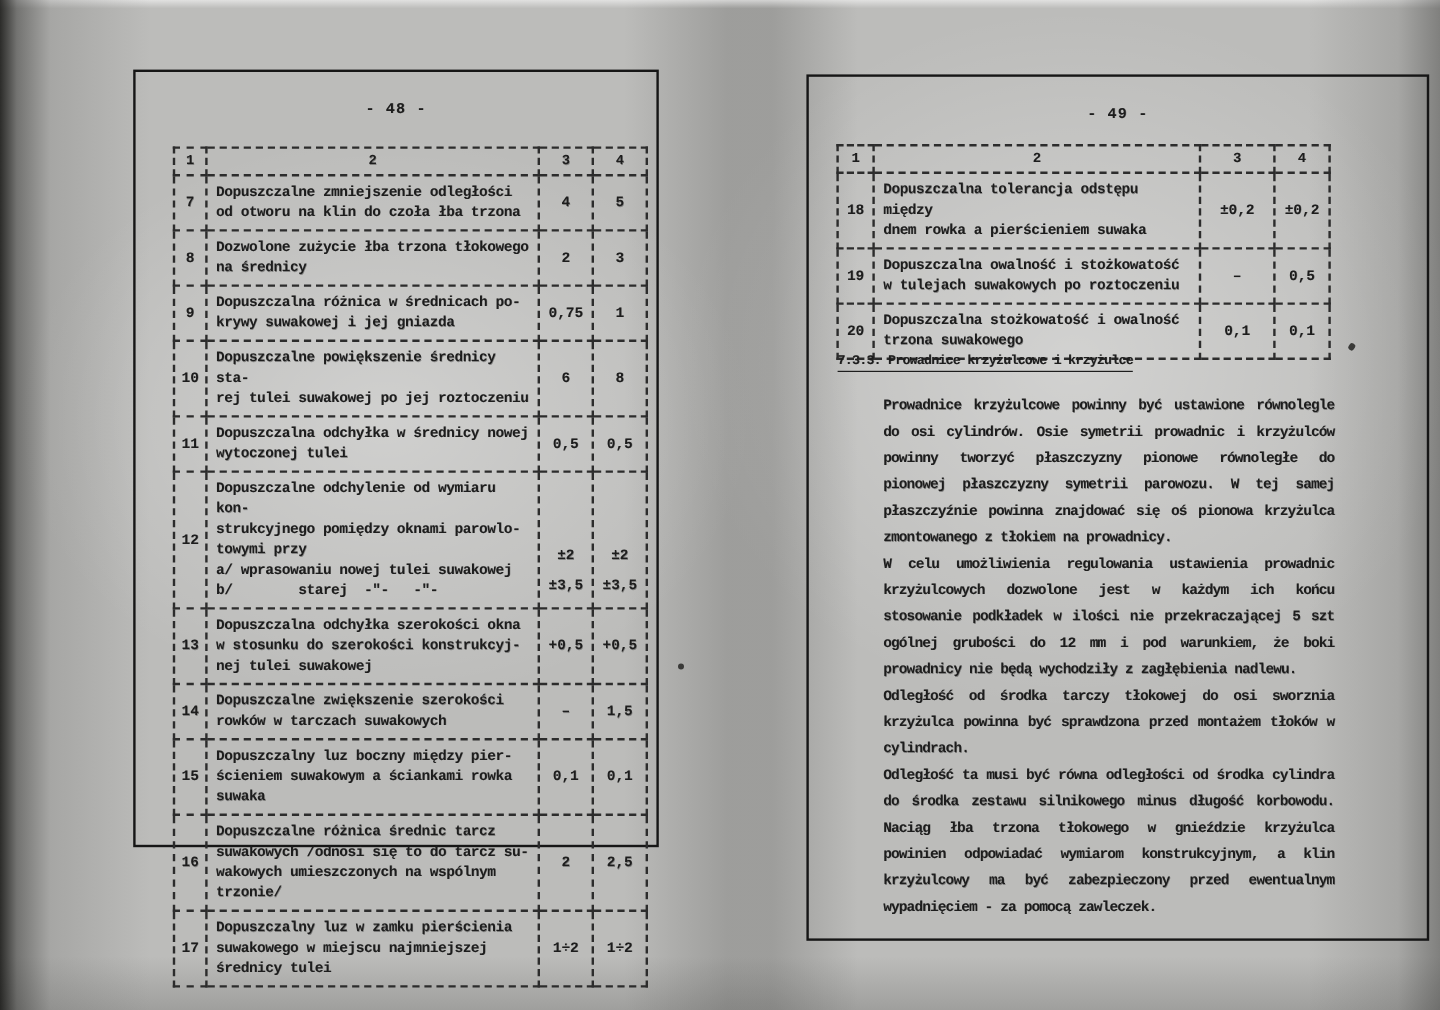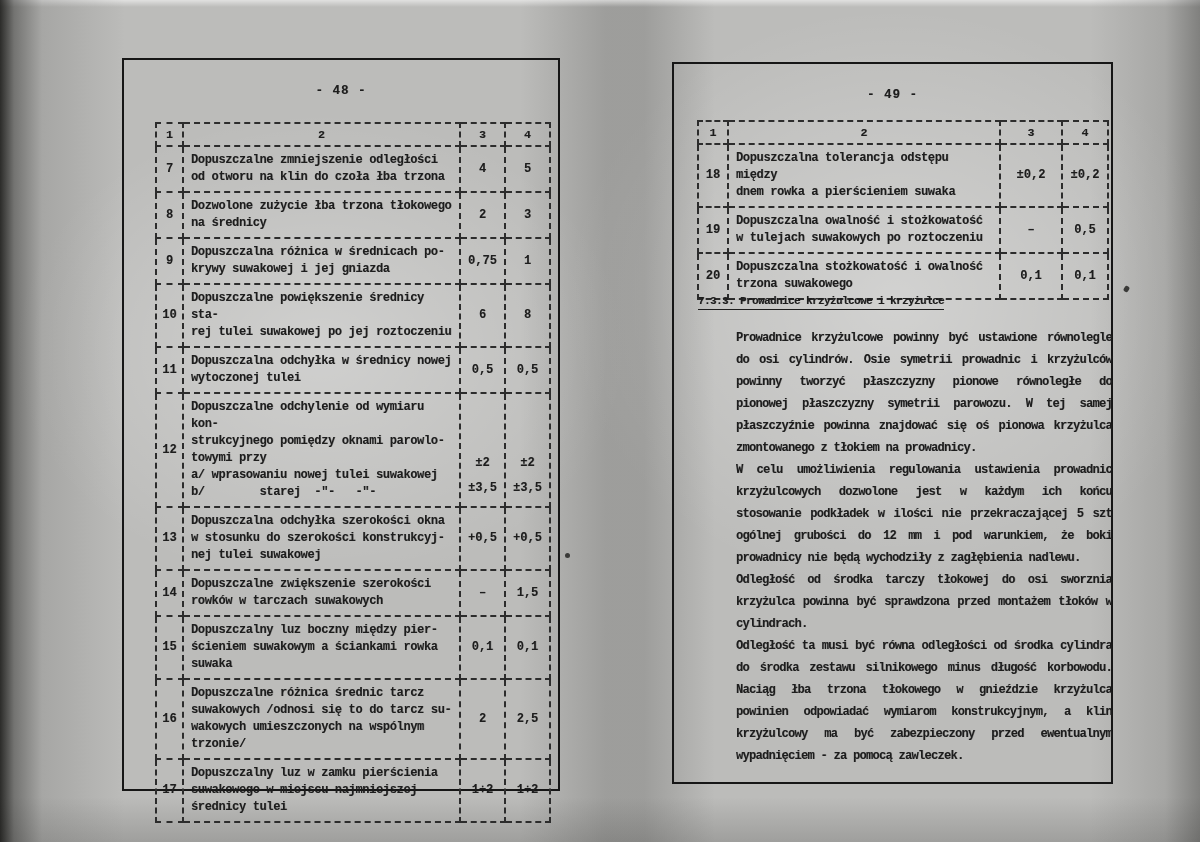--- a/index.html
+++ b/index.html
@@ -16,22 +16,22 @@
       linear-gradient(0deg, rgba(55,55,53,0.22) 0px, rgba(0,0,0,0) 45px),
       linear-gradient(90deg, rgba(0,0,0,0) 520px, rgba(70,70,68,0.26) 606px, rgba(70,70,68,0.26) 644px, rgba(0,0,0,0) 715px),
       radial-gradient(ellipse 430px 330px at 320px 350px, rgba(255,255,255,0.30), rgba(255,255,255,0) 72%),
       radial-gradient(ellipse 440px 390px at 895px 300px, rgba(255,255,255,0.33), rgba(255,255,255,0) 75%),
       #bcbcba;
   }
   .frame{
     position:absolute;border:2px solid #161616;box-sizing:border-box;
     color:#1d1d1d;
   }
-  .frame-left{left:122px;top:58px;width:438px;height:733px;}
-  .frame-right{left:672px;top:62px;width:441px;height:722px;padding-left:14px;}
+  .frame-left{left:111px;top:58px;width:438px;height:648px;}
+  .frame-right{left:672px;top:62px;width:519px;height:722px;padding-left:14px;}
   .ink{text-shadow:0.4px 0.4px 0 rgba(25,25,25,0.38);}
   .pagenum{
     position:absolute;top:24px;left:0;right:0;text-align:center;
     font-weight:700;font-size:12.5px;letter-spacing:1px;
   }
   
   table.tol{
     border-collapse:collapse;table-layout:fixed;position:absolute;
     font-weight:700;color:#1d1d1d;
   }

